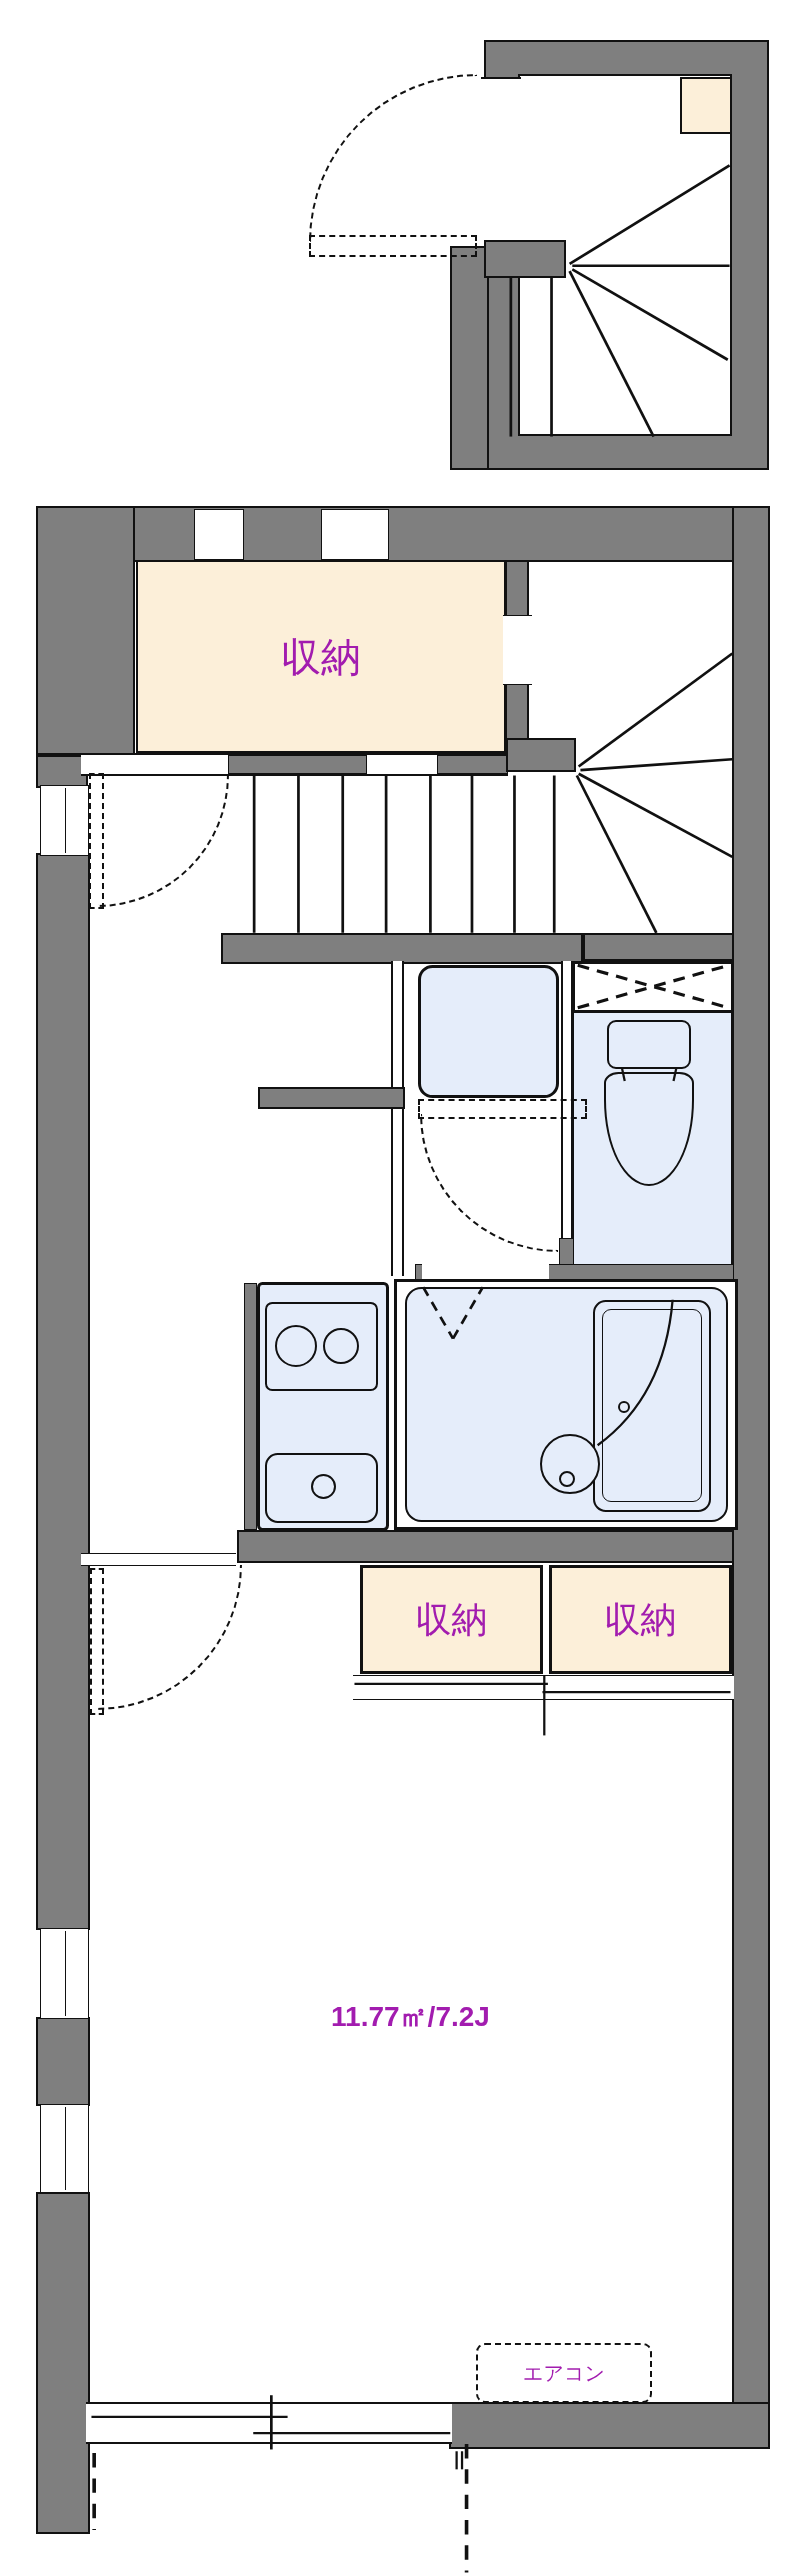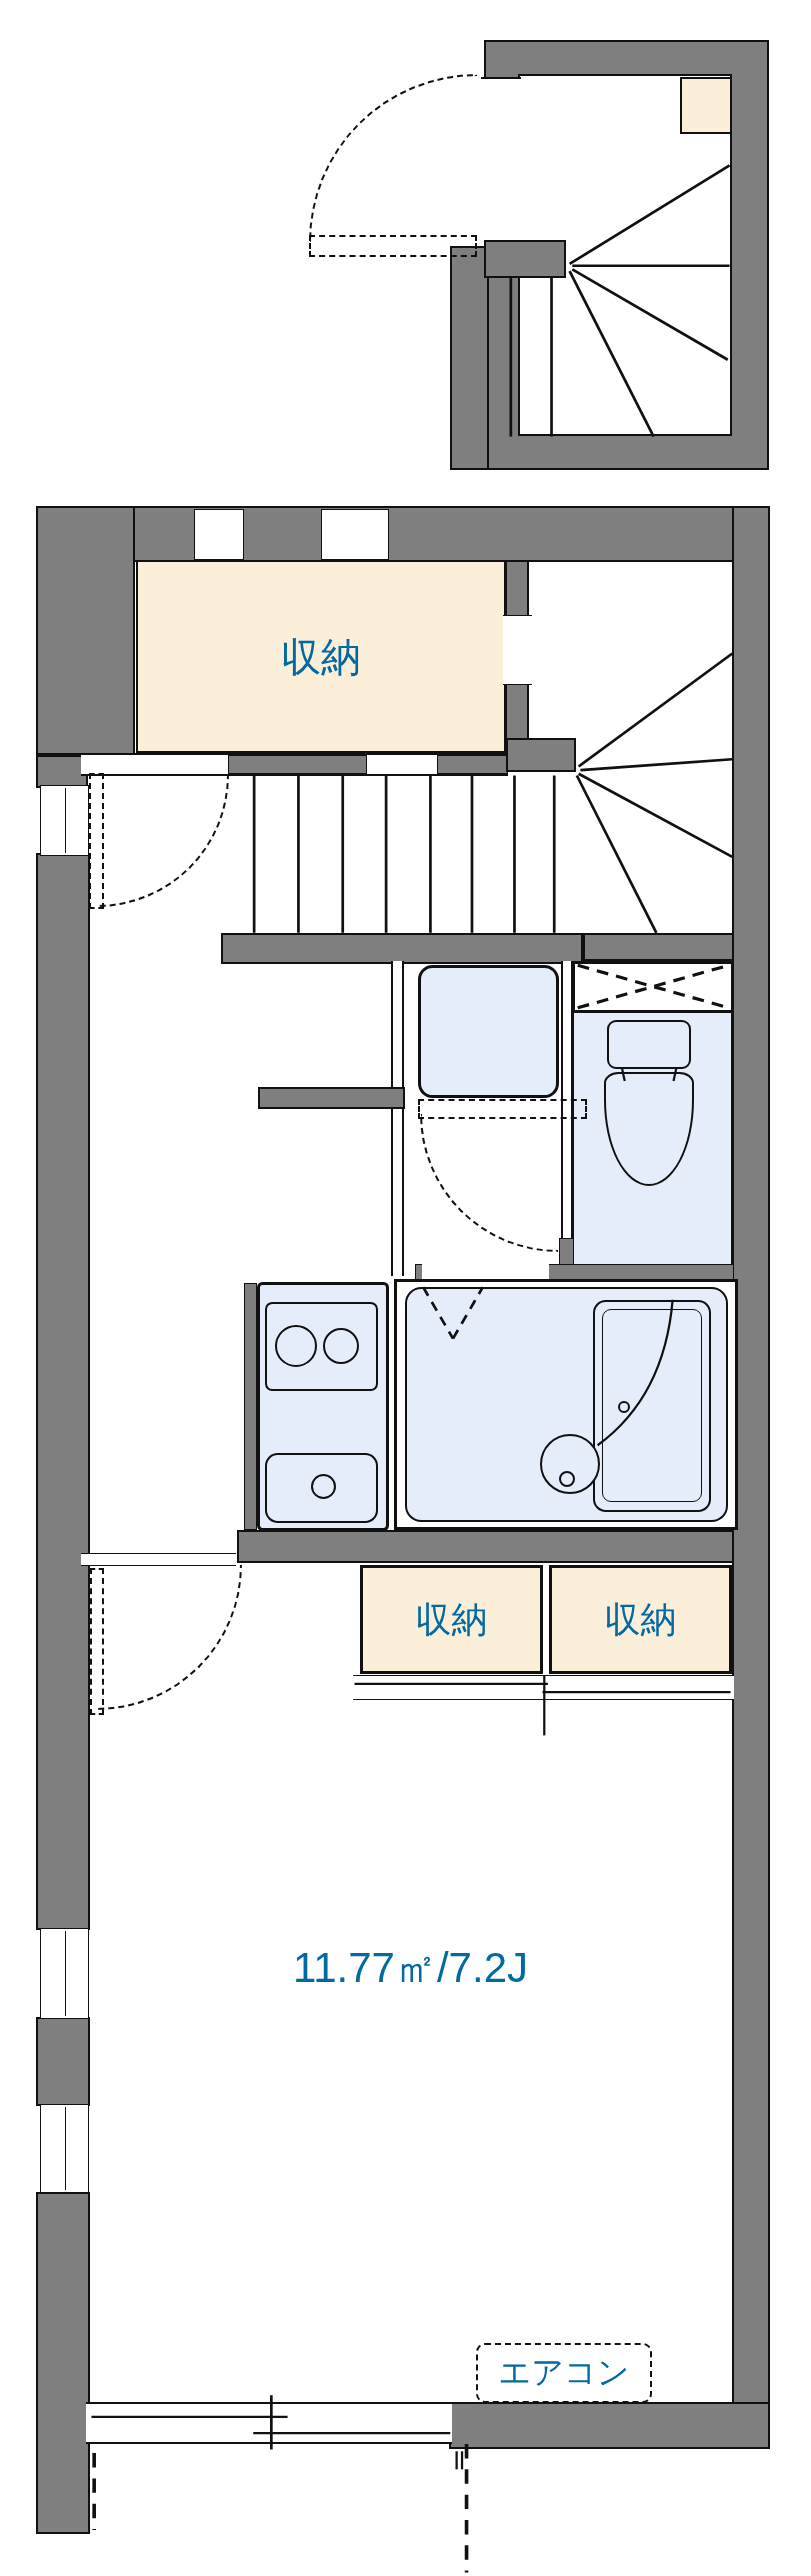--- a/index.html
+++ b/index.html
@@ -10,21 +10,21 @@
   .wall.b2{border-width:1.8px;}
   .white{background:#fff;}
   .opening{background:#fff;border:1.8px solid #111;}
   .gapY{background:#fff;border-top:2.7px solid #111;border-bottom:2.7px solid #111;}
   .thinwall{background:#fff;border-left:2.7px solid #111;border-right:2.7px solid #111;}
   .cream{background:#fcefd9;border:2.7px solid #111;}
   .blue{background:#e5edfa;}
   .blueb{background:#e5edfa;border:2.7px solid #111;}
   .dashedbox{border:2.7px dashed #111;background:transparent;}
   .label{display:flex;align-items:center;justify-content:center;text-align:center;
-         color:#0369a1;line-height:1.05;white-space:nowrap;}
+         color:#a21caf;line-height:1.05;white-space:nowrap;}
   .arc{border:0 dashed #111;background:transparent;}
   svg.overlay{position:absolute;left:0;top:0;pointer-events:none;}
   .winline{position:absolute;top:1.8px;bottom:1.8px;width:1.8px;background:#111;left:50%;}
 </style>
 </head>
 <body>
 
 <div id="plan">
 
   <div class="abs wall" style="left:484px;top:40px;width:285px;height:430px;"></div>
@@ -115,24 +115,24 @@
   <div class="abs" style="left:90px;top:1568px;width:13.6px;height:147px;border:2.7px dashed #111;"></div>
 
   <div class="abs opening" style="left:40px;top:1928px;width:49px;height:91px;">
       <div class="winline"></div>
     </div>
   <div class="abs opening" style="left:40px;top:2104px;width:49px;height:89px;">
       <div class="winline"></div>
     </div>
 
   <div class="abs label" style="left:136px;top:560px;width:370px;height:193px;font-size:40px;">収納</div>
-  <div class="abs label" style="left:226px;top:1941px;width:369px;height:54px;font-size:42px;">11.77㎡/7.2J</div>
+  <div class="abs label" style="left:226px;top:1990px;width:369px;height:54px;font-size:28px;font-weight:bold;">11.77㎡/7.2J</div>
 
   <div class="abs dashedbox" style="left:476px;top:2343px;width:176px;height:60px;border-radius:9px;"></div>
-  <div class="abs label" style="left:476px;top:2343px;width:176px;height:60px;font-size:32px;">エアコン</div>
+  <div class="abs label" style="left:476px;top:2343px;width:176px;height:60px;font-size:20px;">エアコン</div>
 
   <div class="abs wall" style="left:449px;top:2402px;width:321px;height:47px;"></div>
   <div class="abs gapY" style="left:86px;top:2402px;width:366px;height:42px;"></div>
 
   <svg class="overlay" width="812" height="2576" viewBox="0 0 898 2850">
     <g stroke="#111" stroke-width="3" fill="none">
 
       <line x1="565" y1="307" x2="565" y2="483"></line>
       <line x1="610" y1="307" x2="610" y2="483"></line>
       <line x1="630" y1="292" x2="807" y2="183"></line>

